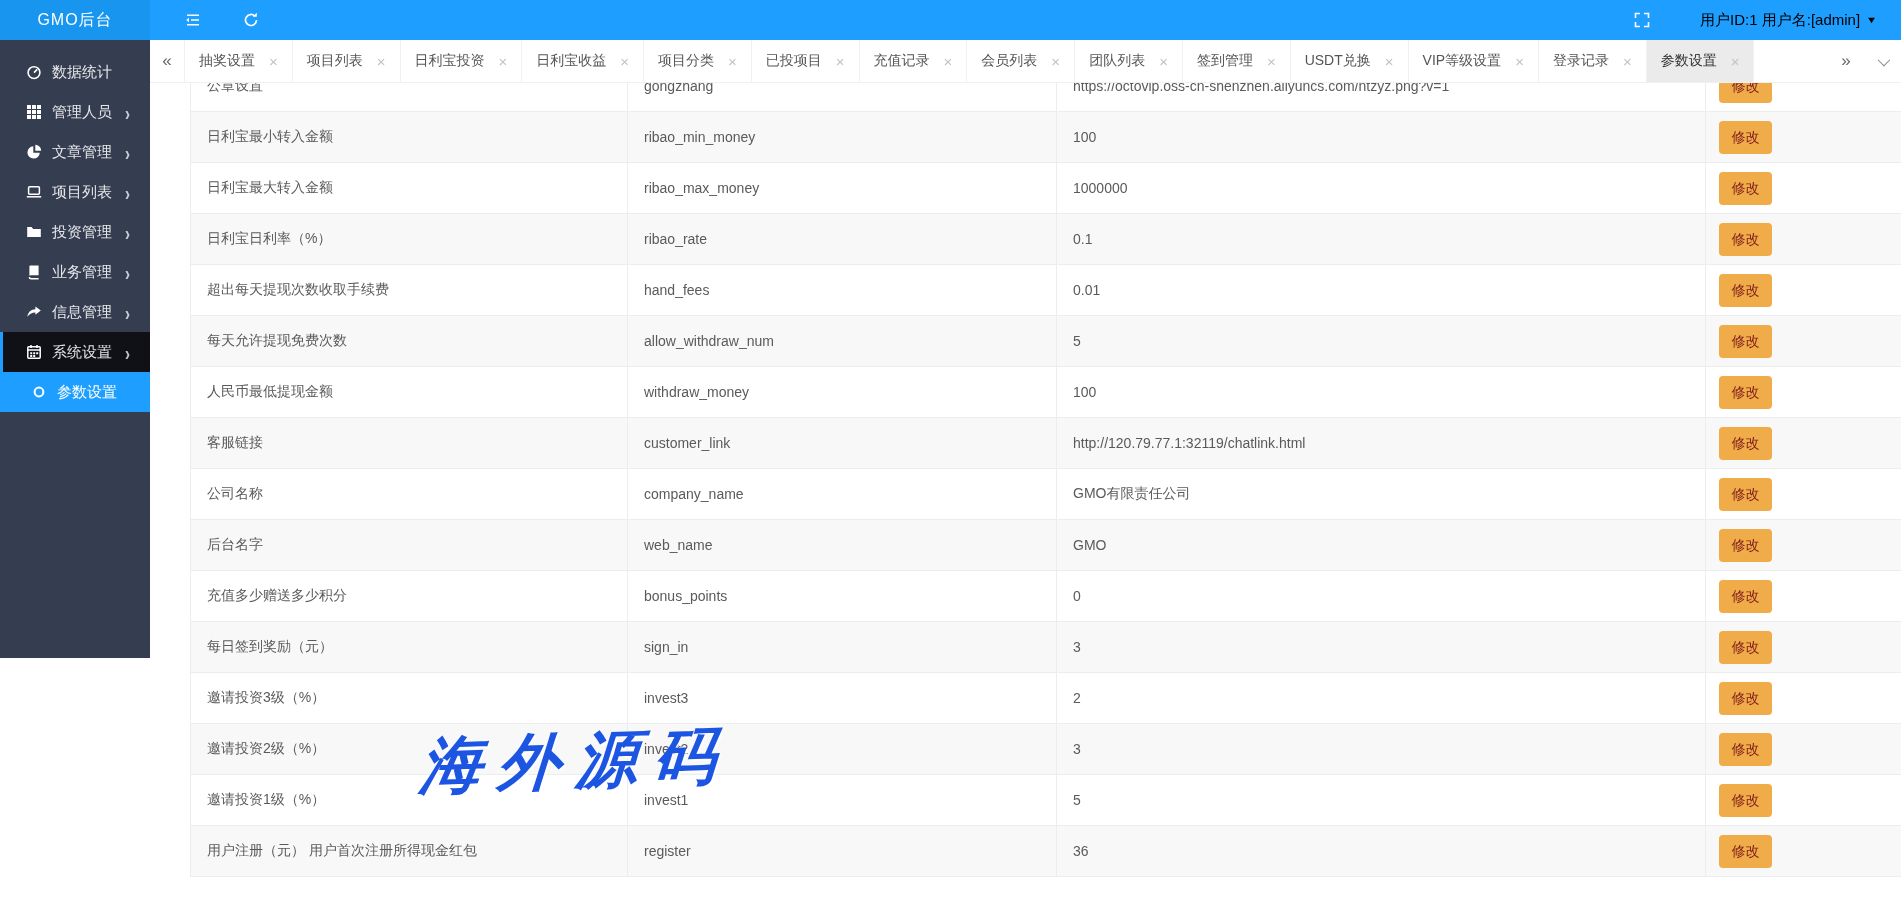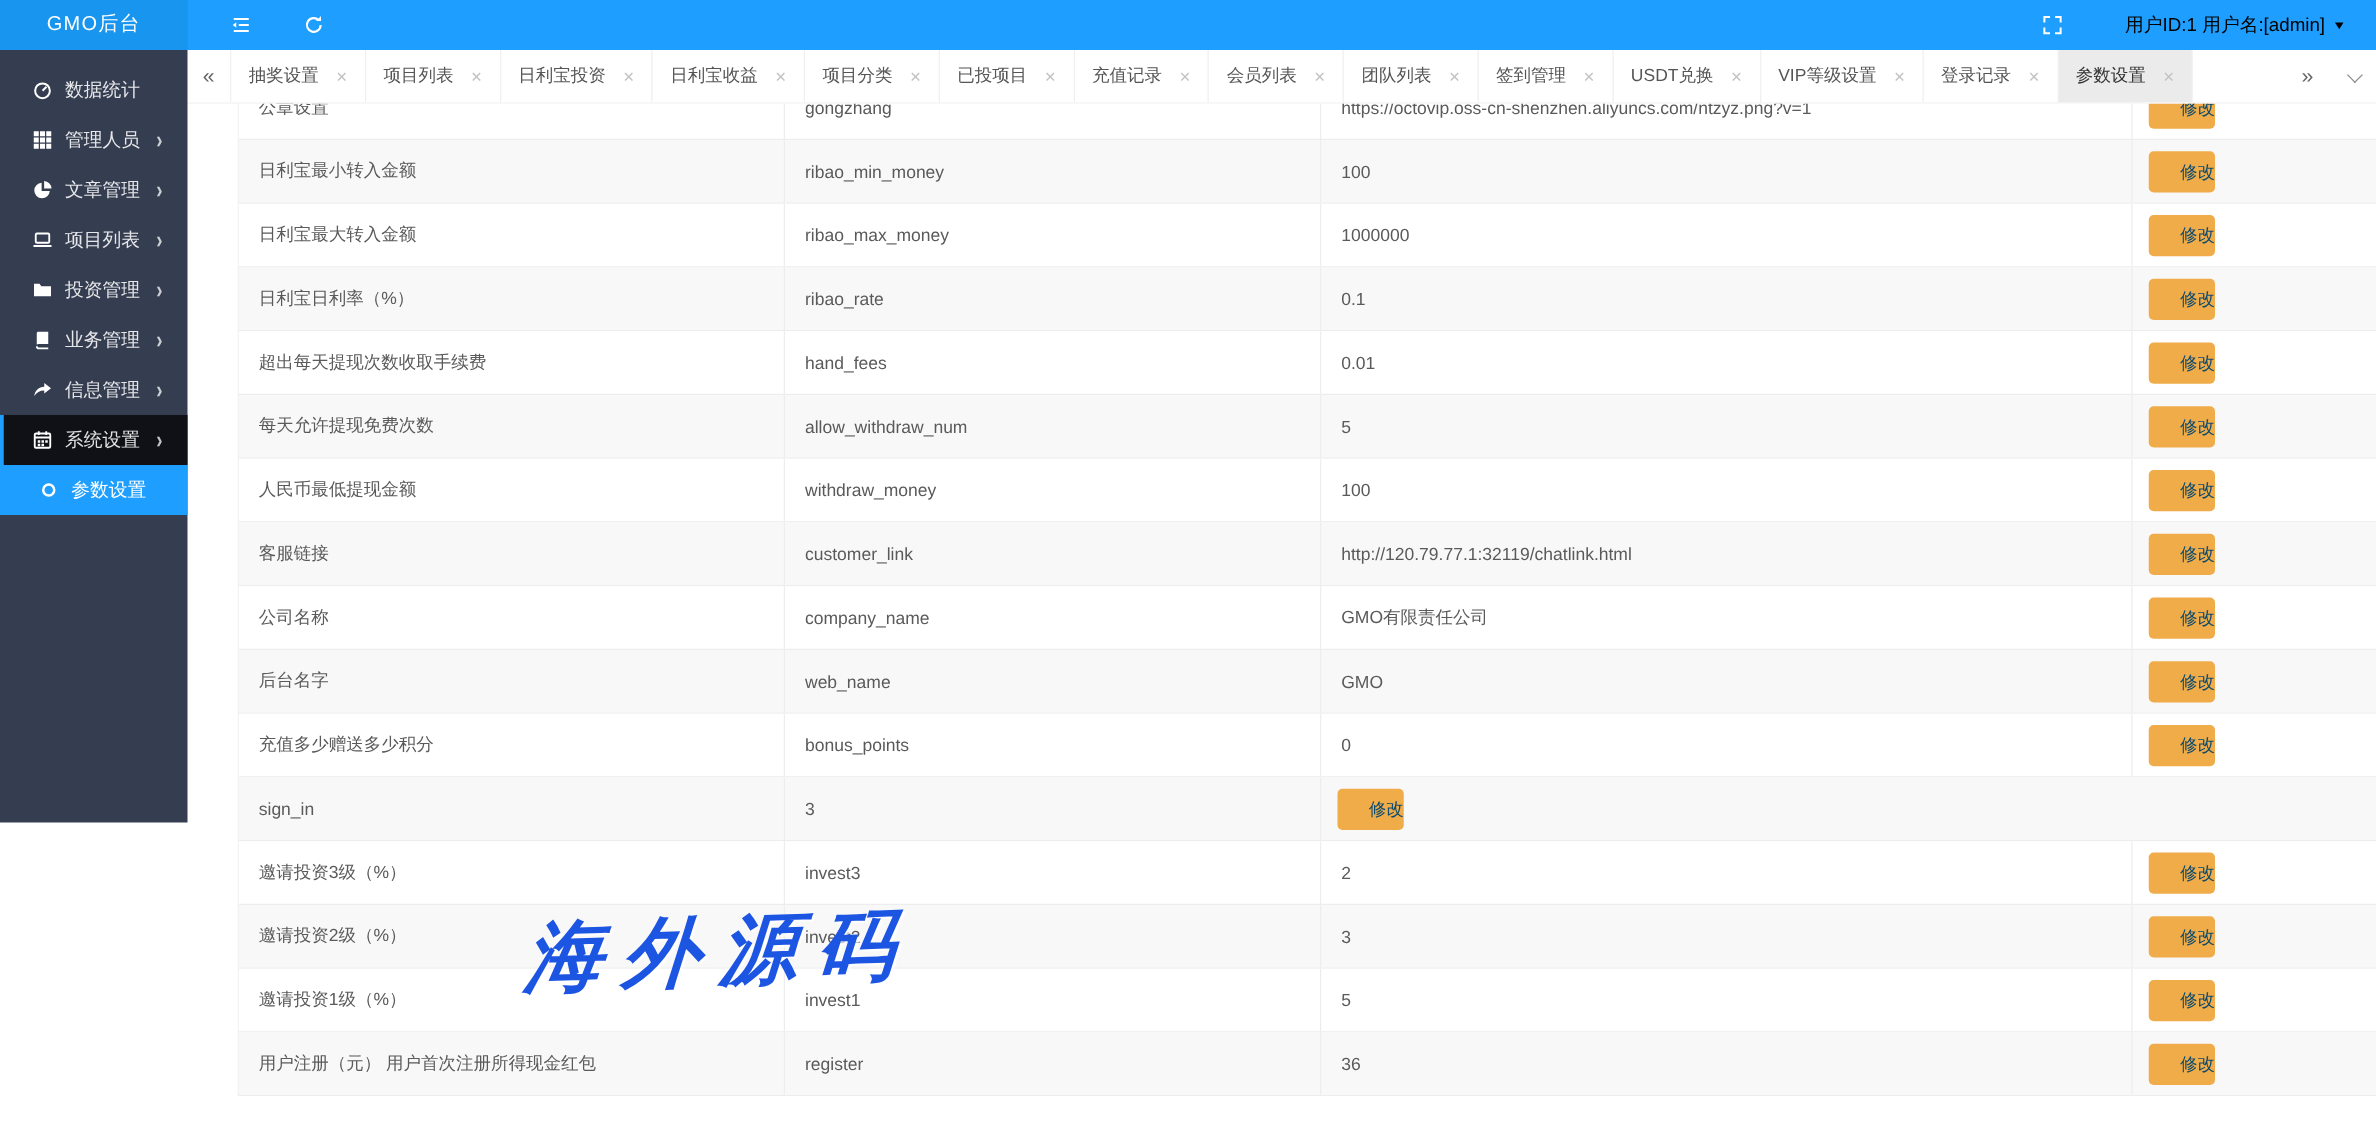--- a/index.html
+++ b/index.html
@@ -65,21 +65,21 @@
   .ptable { margin-top:-22px; border-left:1px solid #ededed;
     border-right:1px solid #ededed; }
   .prow { display:grid; grid-template-columns:437px 429px 649px 1fr;
     height:51px; border-bottom:1px solid #ededed; background:#fff; }
   .prow:nth-child(even) { background:#f8f8f8; }
   .pcell { display:flex; align-items:center; padding-left:16px; font-size:14px;
     color:#5a5a5a; overflow:hidden; white-space:nowrap;
     border-right:1px solid #ededed; }
   .pcell.action { border-right:none; padding-left:13px; }
   .edit-btn { display:inline-block; width:53px; height:33px; line-height:33px;
-    text-align:right; background:#f0ac48; color:#0c4a6e; font-size:14px;
+    text-align:center; background:#f0ac48; color:#7f1d1d; font-size:14px;
     border:none; border-radius:4px; cursor:pointer; }
 
   
   .watermark { position:absolute; left:270px; top:636px; z-index:9;
     font-family:"DejaVu Serif","Liberation Serif",serif;
     font-style:italic; font-weight:bold; font-size:62px; letter-spacing:16px;
     color:#1d55e3; transform:rotate(-2deg) skewX(-6deg);
     text-shadow:2px 2px 0 rgba(255,255,255,.65); pointer-events:none; }
 </style>
 </head>
@@ -362,20 +362,21 @@
         </div>
         <div class="prow">
           <div class="pcell">充值多少赠送多少积分</div>
           <div class="pcell">bonus_points</div>
           <div class="pcell">0</div>
           <div class="pcell action">
             <button class="edit-btn">修改</button>
           </div>
         </div>
         <div class="prow">
+          <div class="pcell">每日签到奖励（元）</div>
           <div class="pcell">sign_in</div>
           <div class="pcell">3</div>
           <div class="pcell action">
             <button class="edit-btn">修改</button>
           </div>
         </div>
         <div class="prow">
           <div class="pcell">邀请投资3级（%）</div>
           <div class="pcell">invest3</div>
           <div class="pcell">2</div>

